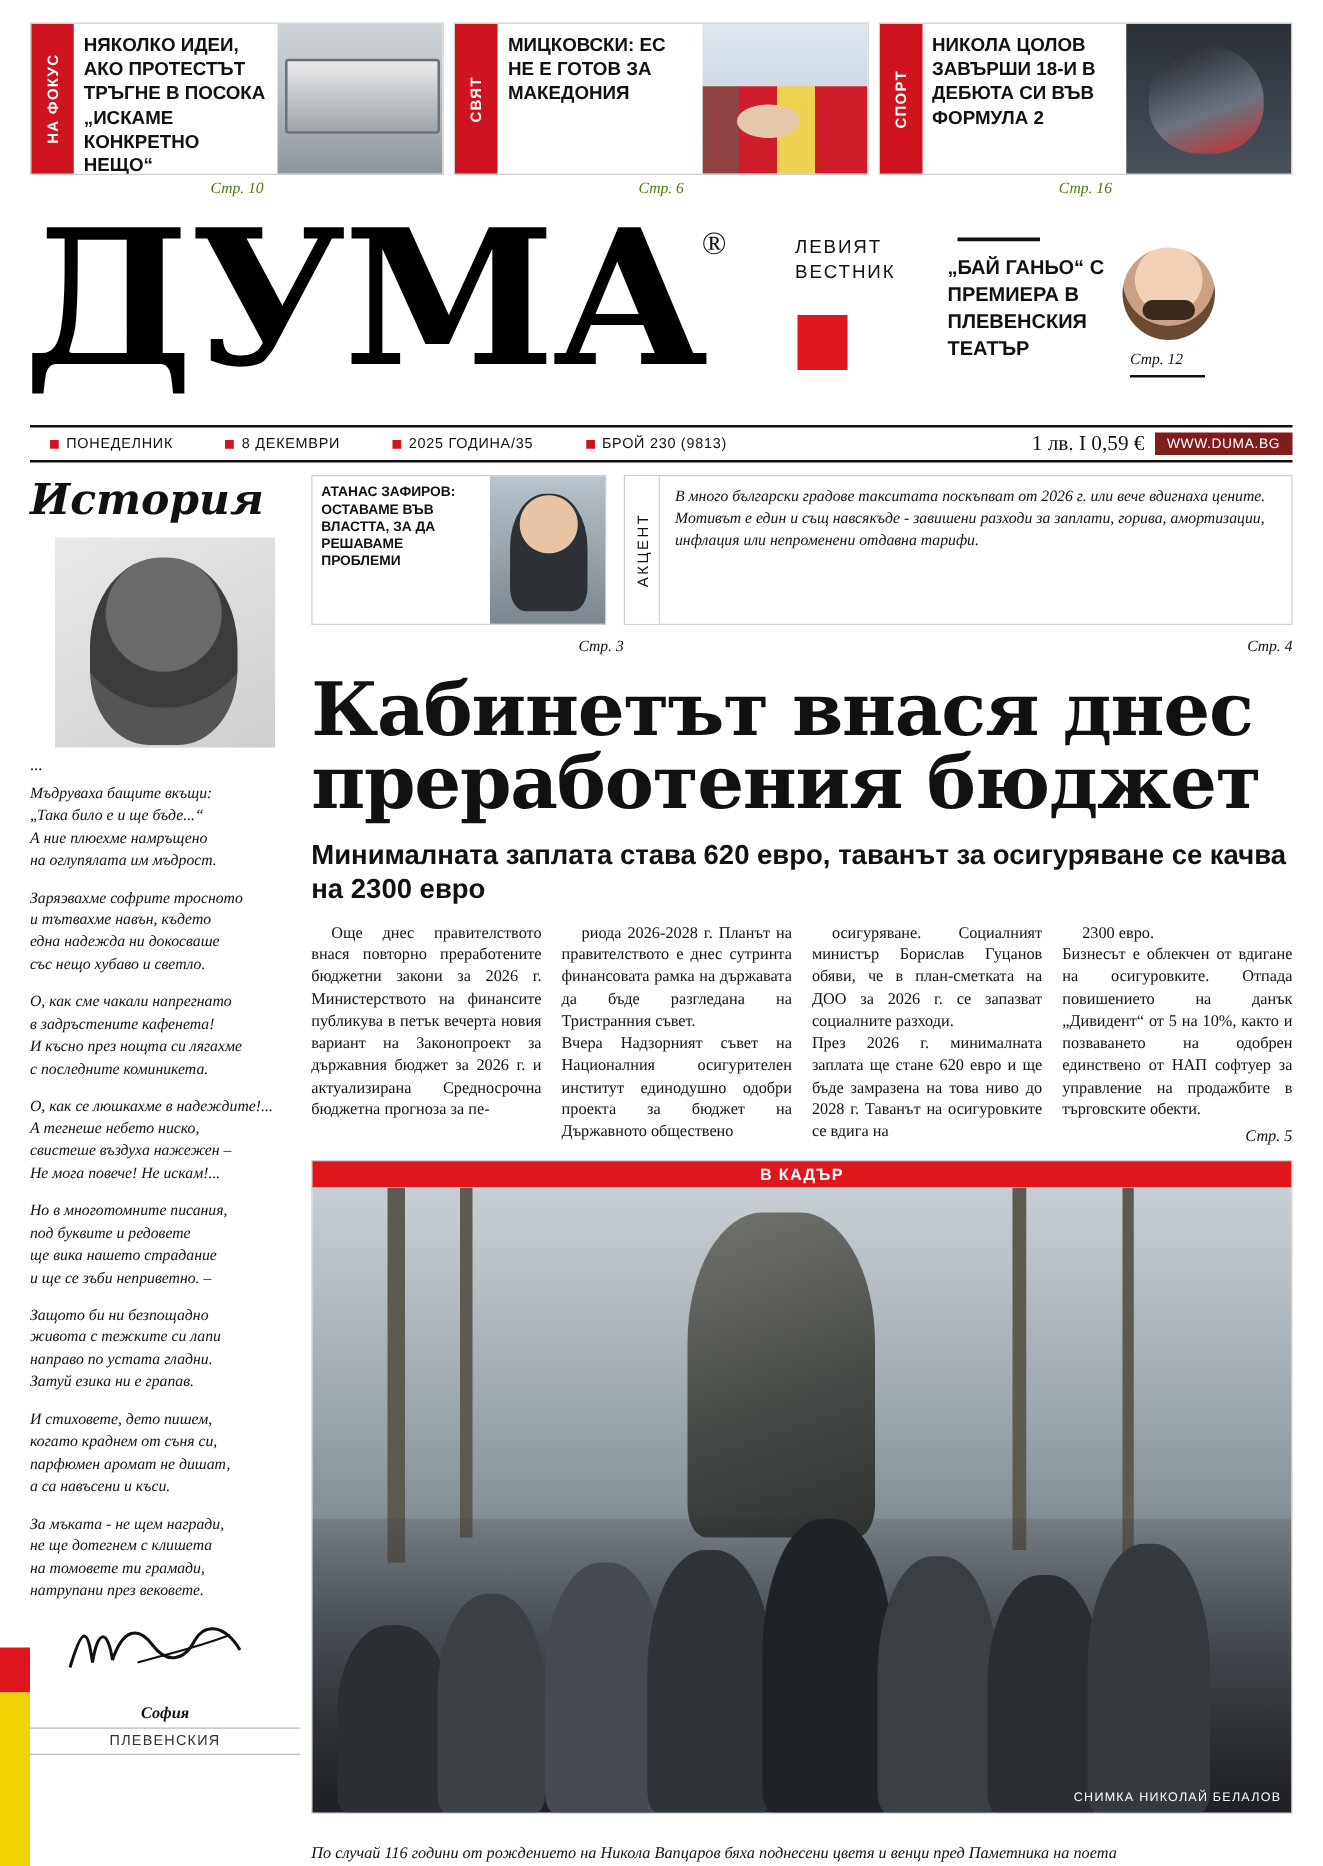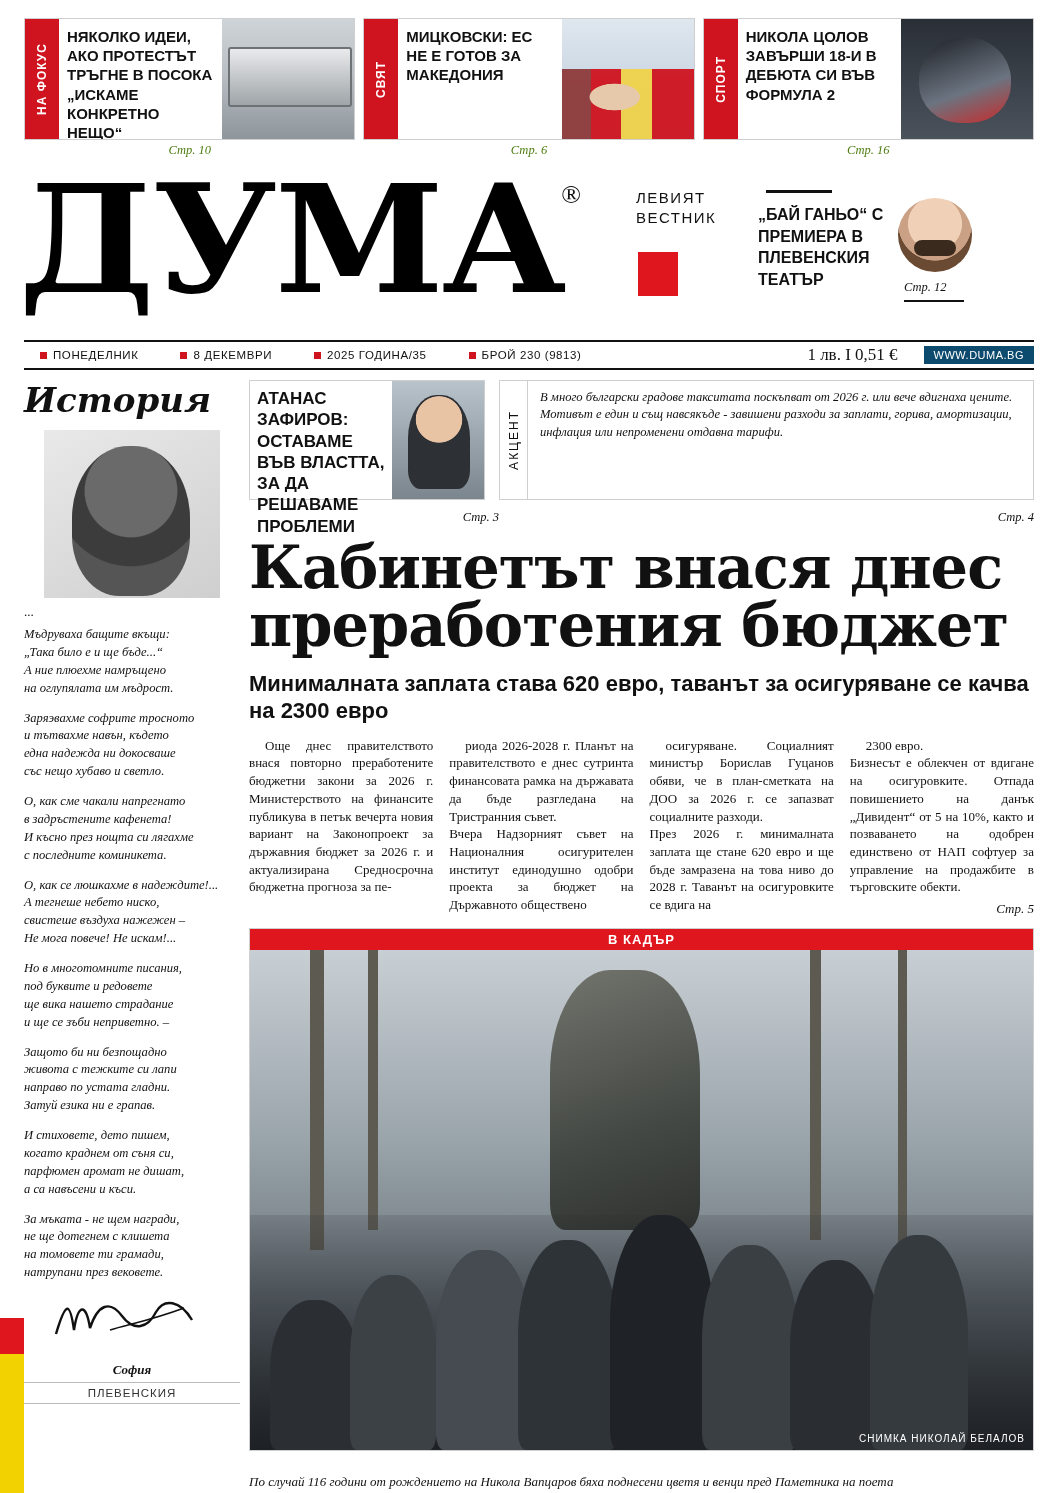--- a/index.html
+++ b/index.html
@@ -72,21 +72,21 @@
   .theatre-pg { position:absolute; left:880px; top:120px; font-style:italic; font-size:12.5px; }
   .theatre-rule { position:absolute; left:880px; top:140px; width:60px; height:2px; background:#111; }
 
   
   .infobar { border-top:2px solid #111; border-bottom:2px solid #111; height:30px;
     display:flex; align-items:center; font-family:"Liberation Sans", sans-serif; font-size:11.5px;
     letter-spacing:.6px; text-transform:uppercase; }
   .infobar .sq { width:7px; height:7px; background:#cf1420; display:inline-block; margin-right:6px; }
   .infobar .it { margin-right:26px; display:flex; align-items:center;padding-left:16px; }
   .infobar .price { margin-left:auto; font-family:"Liberation Serif", serif; font-size:17px; text-transform:none; letter-spacing:0; }
-  .website { margin-left:26px; background:#0c4a6e; color:#fff; font-size:11px; padding:3px 10px; letter-spacing:.5px; }
+  .website { margin-left:8px; background:#7f1d1d; color:#fff; font-size:11px; padding:3px 10px; letter-spacing:.5px; }
 
   
   .content { display:flex; gap:9px; margin-top:10px; height:1085px; }
   .col-left { width:216px; position:relative; }
   .col-main { flex:1; position:relative; }
 
   
   .istoriya { font-family:"DejaVu Serif", serif; font-style:italic; font-weight:bold; font-size:34px; }
   .portrait { width:176px; height:168px; margin:10px auto 6px auto;
     background:linear-gradient(150deg,#e9e9e9,#cfcfcf);
@@ -105,21 +105,21 @@
 
   
   .sidestrip { position:absolute; left:-24px; top:938px; width:24px; }
   .sidestrip .s1 { height:36px; background:#e0161f; }
   .sidestrip .s2 { height:150px; background:#f2d200; }
 
   
   .toprow { display:flex; gap:14px; height:120px; }
   .zafirov { width:236px; border:1px solid #cfcfcf; display:flex; }
   .zafirov .ztxt { flex:1; padding:7px 6px 4px 7px; font-family:"Liberation Sans", sans-serif;
-     font-weight:bold; font-size:17px; line-height:1.25; text-transform:uppercase; }
+     font-weight:bold; font-size:11px; line-height:1.25; text-transform:uppercase; }
   .zafirov .zimg { width:92px; background:linear-gradient(180deg,#b9c3cc,#7b858e); position:relative; overflow:hidden;}
   .zafirov .zimg:after{ content:""; position:absolute; left:16px; top:14px; width:62px; height:94px;
      border-radius:46% 46% 20% 20%; background:radial-gradient(circle at 50% 26%, #e8c3a4 0 30%, #2d3034 31% 100%);}
   .accent { flex:1; display:flex; border:1px solid #cfcfcf; }
   .accent .atag { width:28px; background:#fff; color:#111; display:flex; align-items:center; justify-content:center;
      font-family:"Liberation Sans", sans-serif; font-size:12px; letter-spacing:2px; border-right:1px solid #cfcfcf;}
   .accent .atag span { writing-mode:vertical-rl; transform:rotate(180deg); }
   .accent .abody { flex:1; }
   .accent .ahead { background:#e0161f; color:#fff; font-family:"Liberation Sans", sans-serif;
      font-weight:bold; font-size:17px; padding:5px 10px; letter-spacing:.3px; }
@@ -214,21 +214,21 @@
         <span>8 ДЕКЕМВРИ</span>
       </div>
     <div class="it">
         <i class="sq"></i>
         <span>2025 ГОДИНА/35</span>
       </div>
     <div class="it">
         <i class="sq"></i>
         <span>БРОЙ 230 (9813)</span>
       </div>
-    <div class="price">1 лв. I 0,51 €</div>
+    <div class="price">1 лв. I 0,59 €</div>
     <div class="website">www.duma.bg</div>
   </div>
 
   <div class="content">
 
     <div class="col-left">
       <div class="istoriya">История</div>
       <div class="portrait"></div>
       <div style="font-size:13px;margin:2px 0 6px 0;">...</div>
       <div class="poem">

